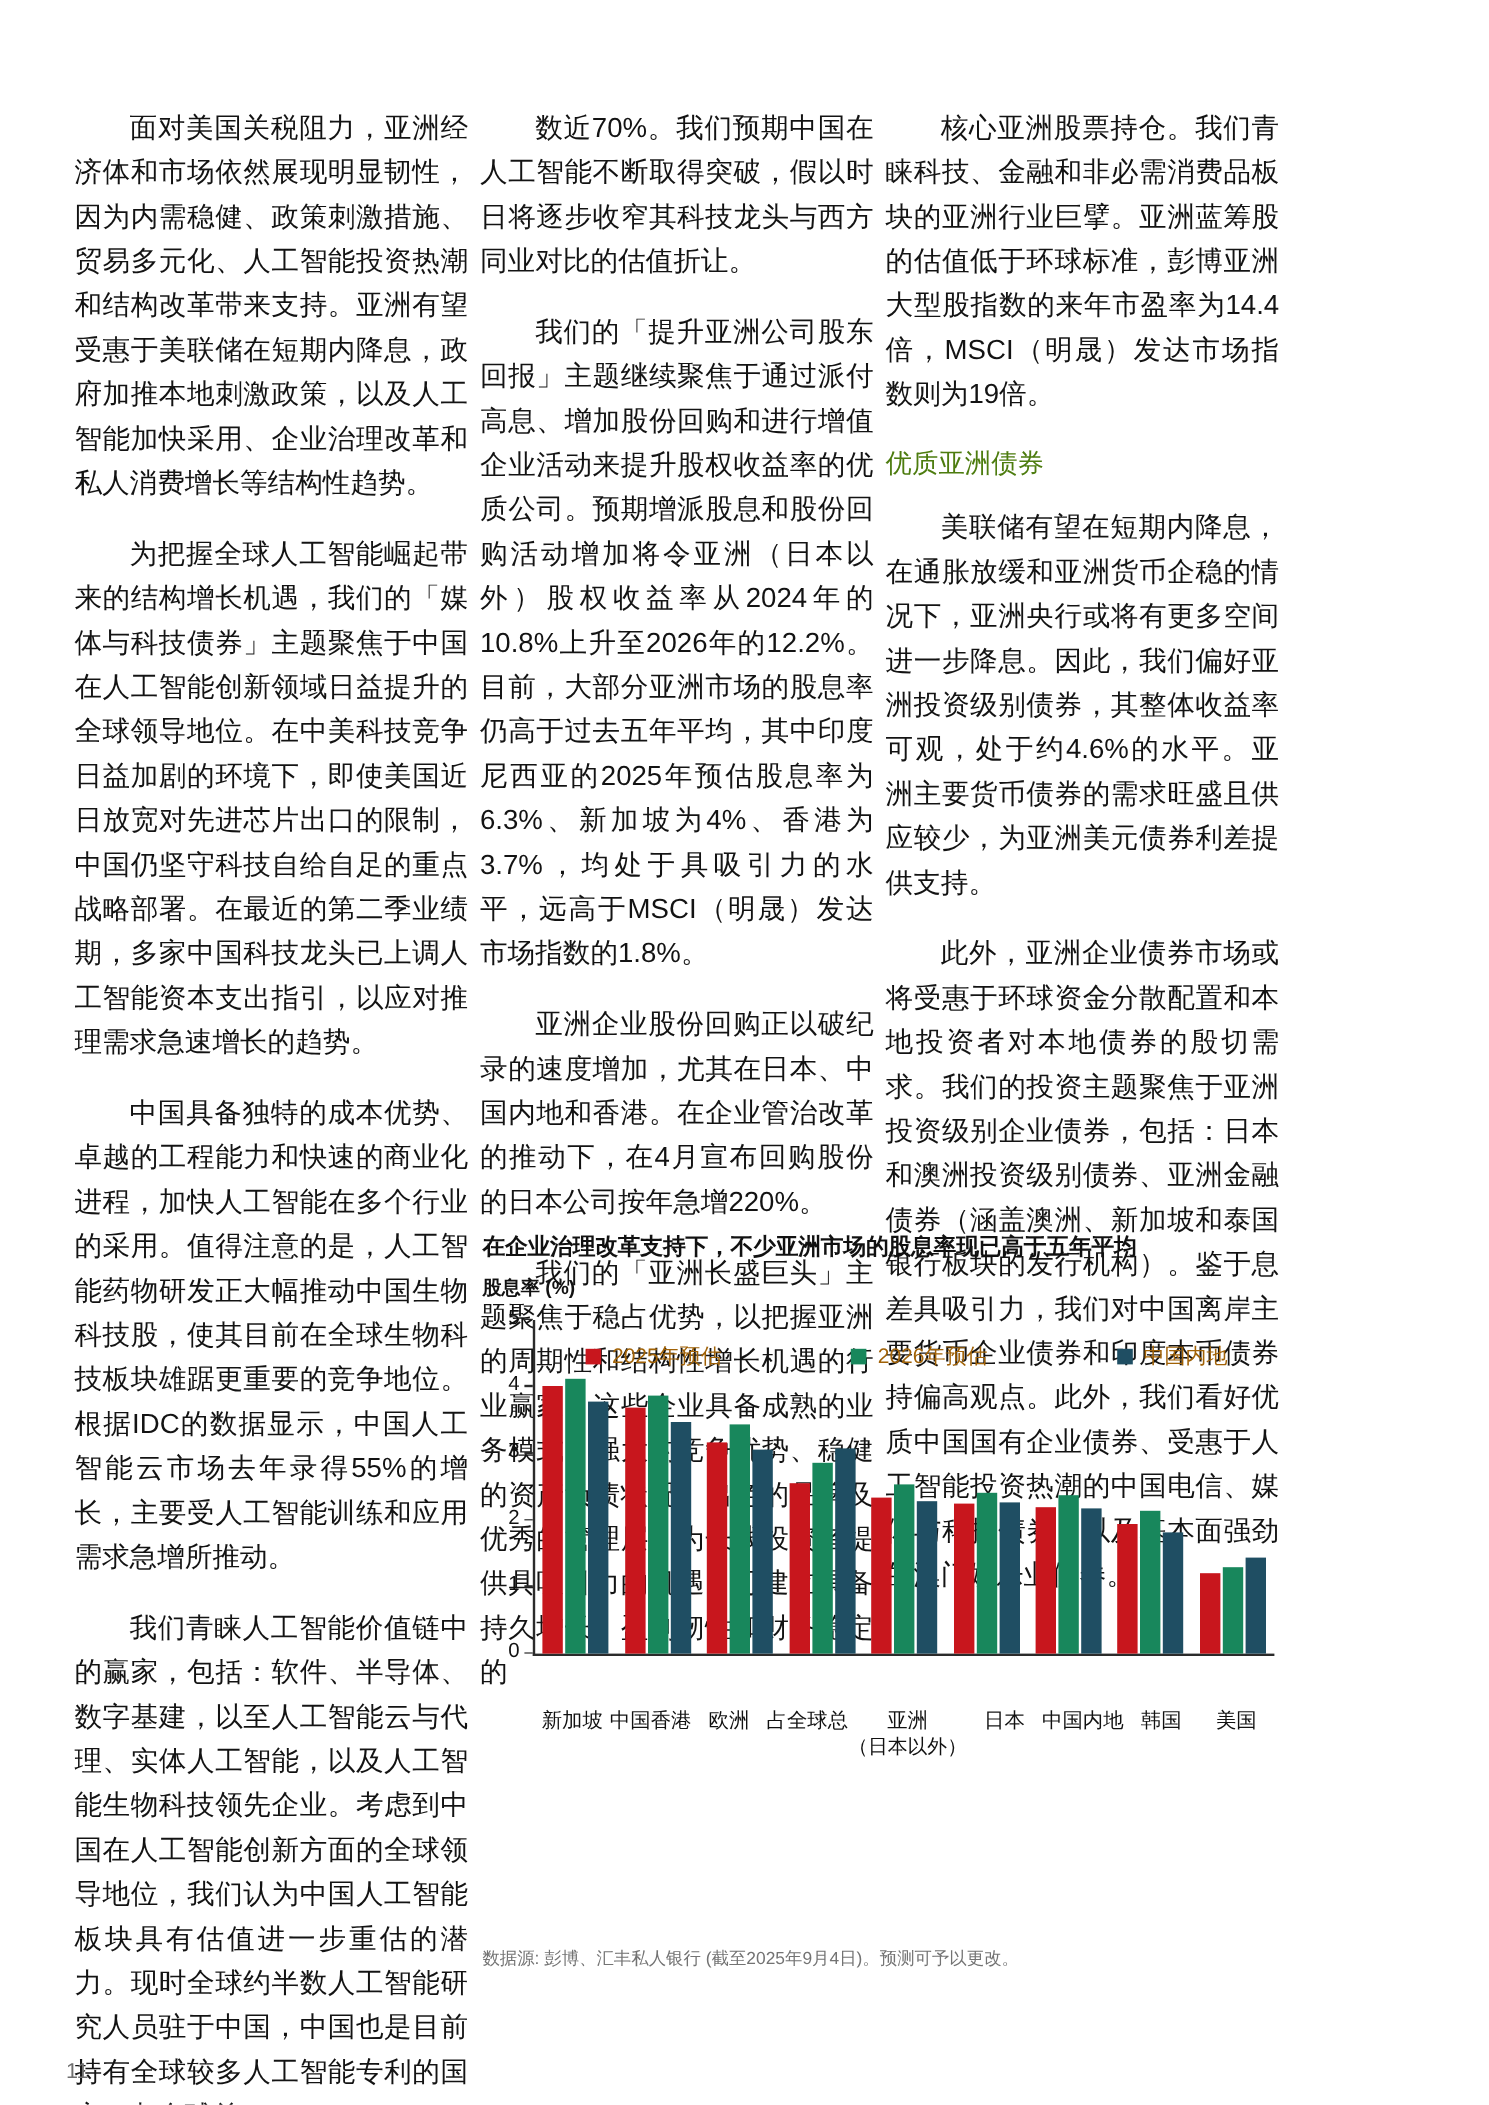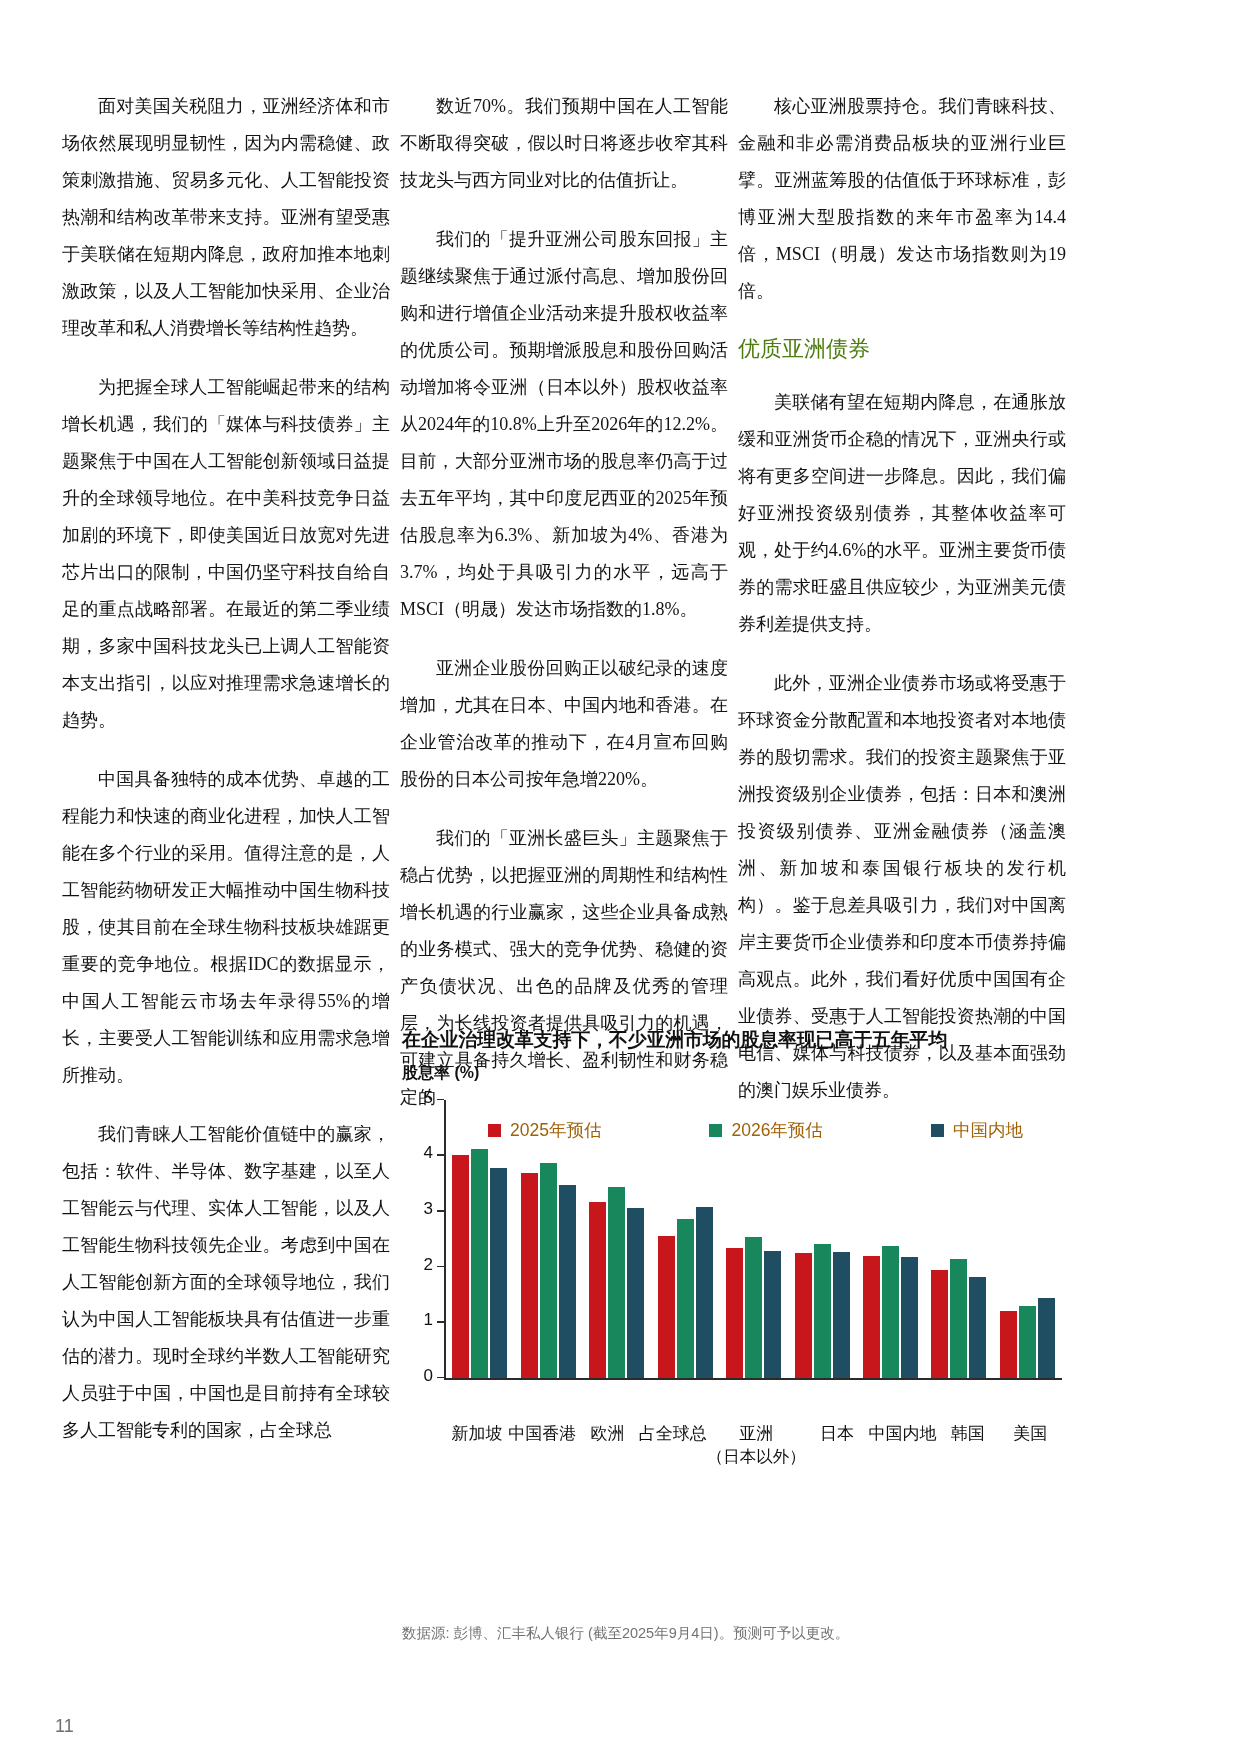--- a/index.html
+++ b/index.html
@@ -24,29 +24,28 @@
     display:flex;
     gap:10px;
   }
   .col{width:auto;}
   .col.c1{width:328px;}
   .col.c2{width:328px;}
   .col.c3{width:328px;}
 
   p.para{
     margin:0 0 22px 0;
-    font-size:18px;
+    font-size:23px;
     line-height:37px;
     text-align:justify;
     text-justify:inter-ideograph;
     text-indent:2em;
     color:#131313;
     font-weight:500;
     letter-spacing:0px;
-    font-family:Liberation Serif, serif;
   }
   p.para:last-child{margin-bottom:0;}
 
   h3.subhead{
     margin:6px 0 18px 0;
     font-size:22px;
     line-height:34px;
     font-weight:normal;
     color:#4d7c0f;
     text-indent:0;

